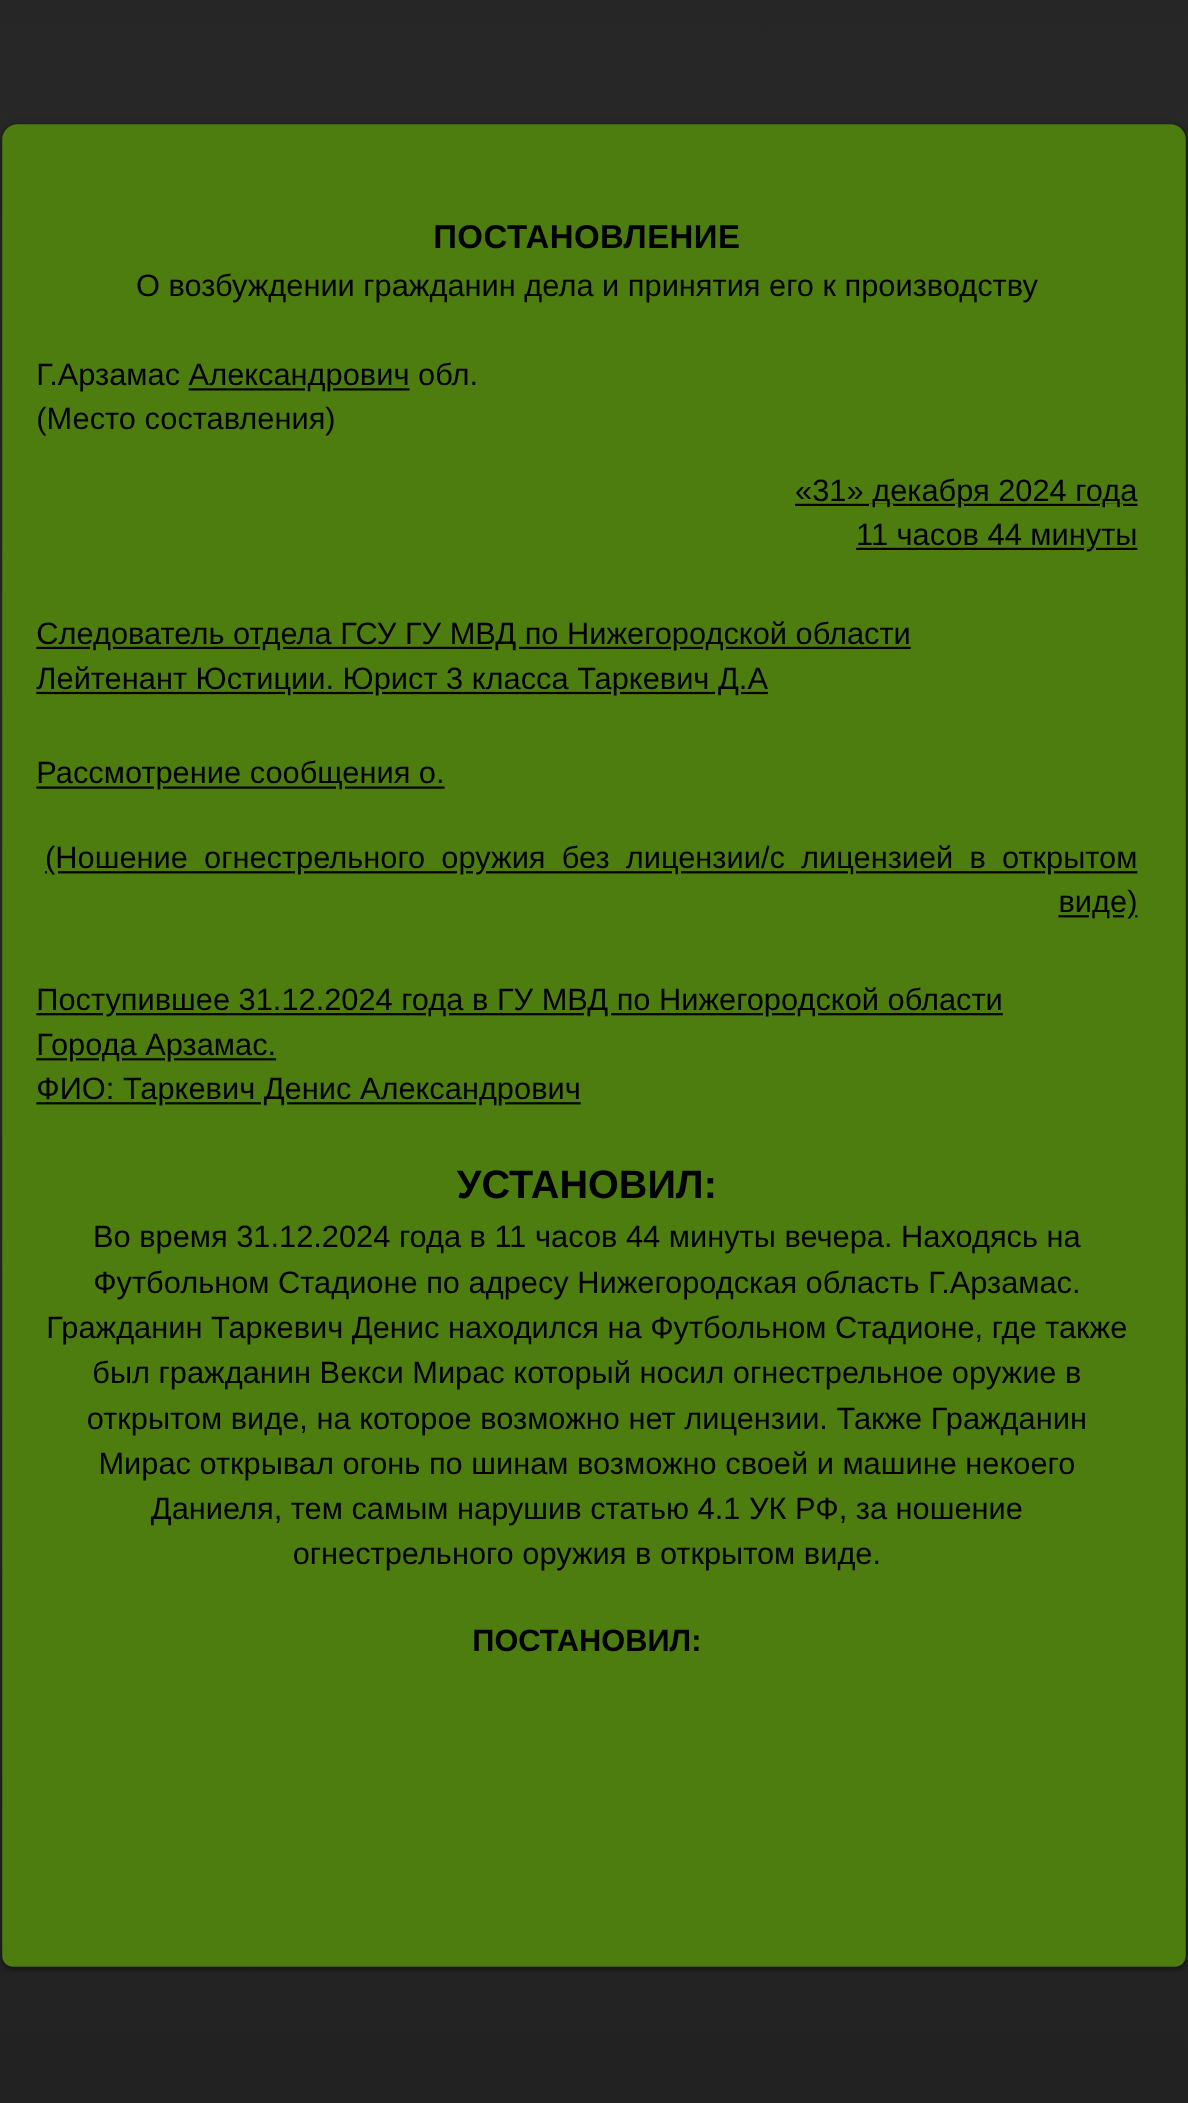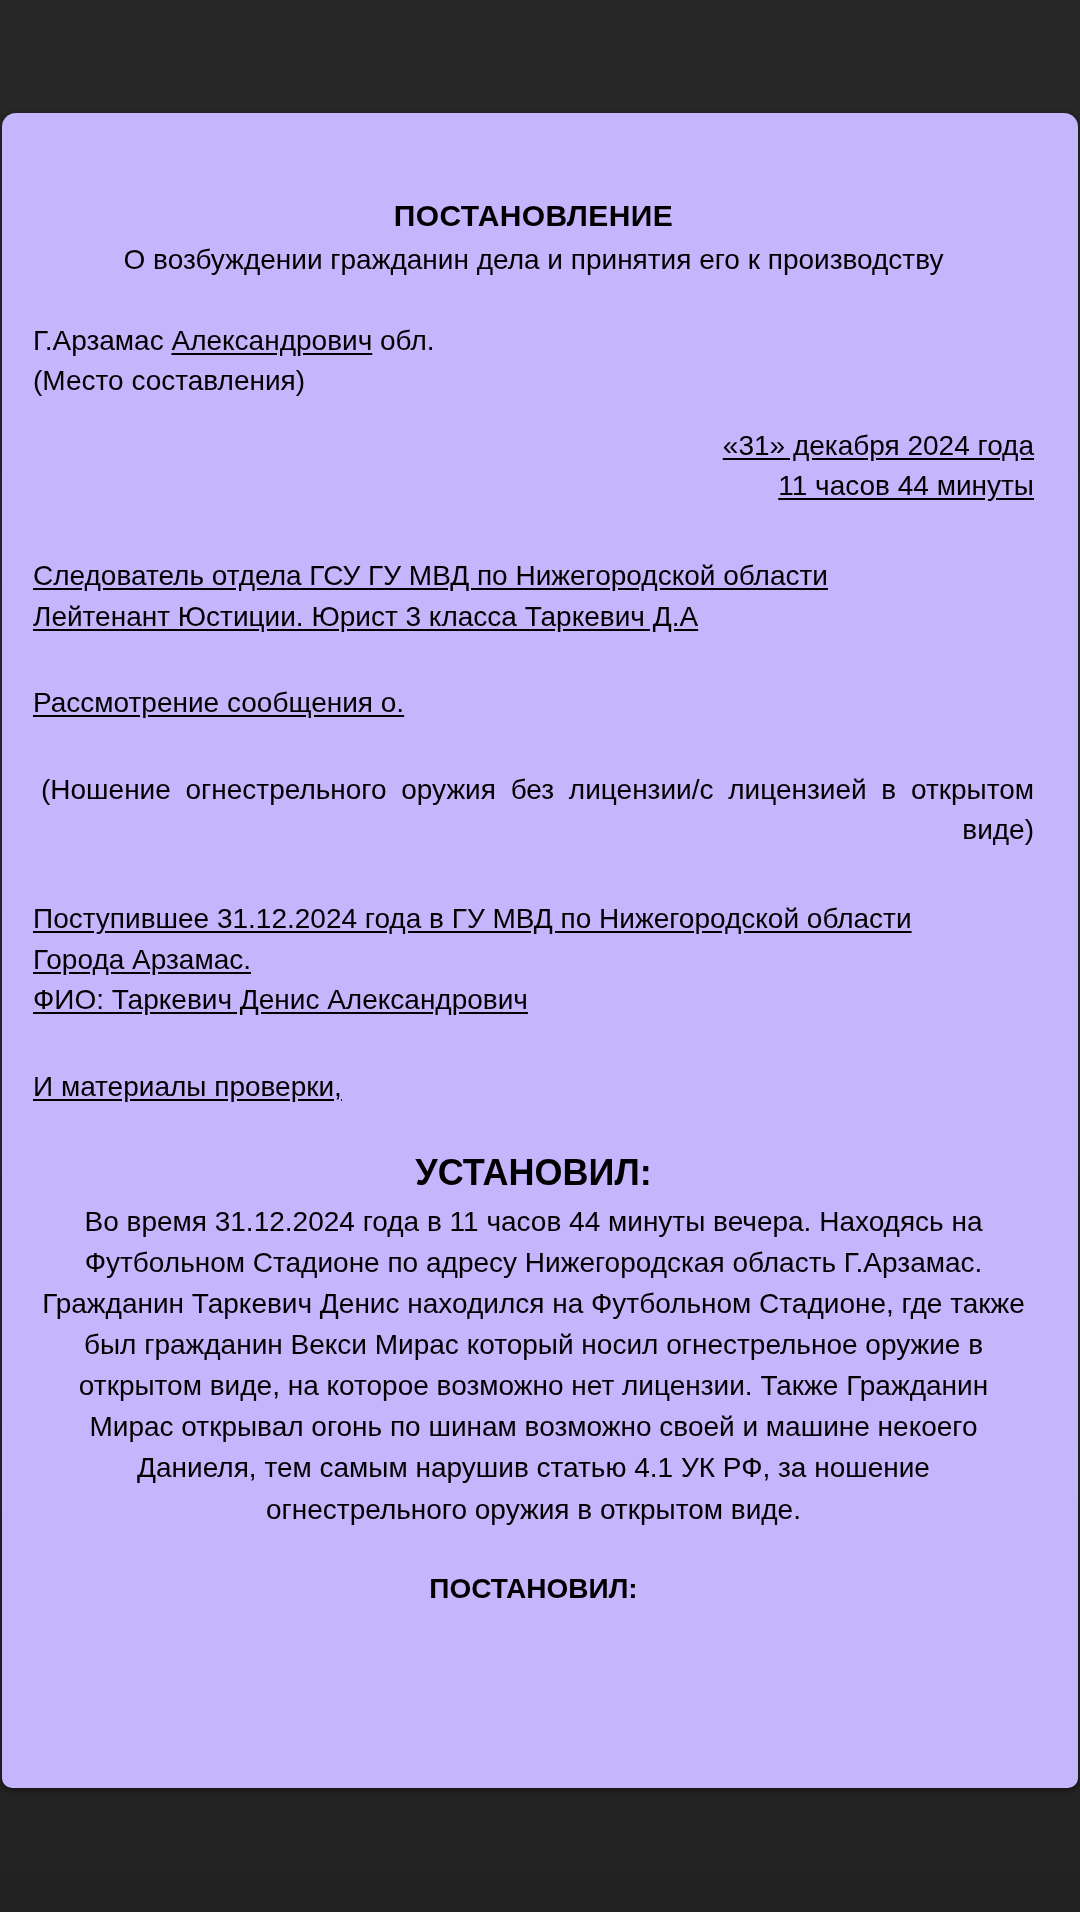--- a/index.html
+++ b/index.html
@@ -23,21 +23,21 @@
     background: linear-gradient(180deg, #262626 0%, #2e2e2e 35%, #2c2c2c 60%, #222222 100%);
   }
 
   
   .document-sheet {
     position: absolute;
     left: 2px;
     top: 113px;
     width: 1076px;
     height: 1675px;
-    background: #c4b5fd;
+    background: #4d7c0f;
     border-radius: 14px 14px 10px 10px;
     box-shadow: 0 2px 6px rgba(0,0,0,0.55);
     overflow: hidden;
   }
 
   .page-inner {
     position: absolute;
     left: 31px;
     top: 0;
     width: 1001px;
@@ -97,26 +97,27 @@
     line-height: 1.45;
   }
   .block-review .line {
     text-decoration: underline;
     text-underline-offset: 3px;
     display: block;
     width: fit-content;
   }
 
   .block-charge {
-    margin-top: 46px;
+    margin-top: 36px;
     margin-left: 8px;
     font-size: 28px;
     line-height: 1.45;
     text-align: justify;
     text-align-last: right;
+    text-decoration: underline;
     text-underline-offset: 3px;
   }
 
   .block-received {
     margin-top: 48px;
     font-size: 28px;
     line-height: 1.45;
   }
   .block-received .line {
     text-decoration: underline;
@@ -215,23 +216,20 @@
     </div>
 
     <div class="block-charge">(Ношение огнестрельного оружия без лицензии/с лицензией в открытом виде)</div>
 
     <div class="block-received">
       <span class="line">Поступившее 31.12.2024 года в ГУ МВД по Нижегородской области</span>
       <span class="line">Города Арзамас.</span>
       <span class="line">ФИО: Таркевич Денис Александрович</span>
     </div>
 
-    <div class="block-materials">
-      <span class="line">И материалы проверки,</span>
-    </div>
 
     <div class="section-heading">УСТАНОВИЛ:</div>
     <div class="findings-body">Во время 31.12.2024 года в 11 часов 44 минуты вечера. Находясь на Футбольном Стадионе по адресу Нижегородская область Г.Арзамас. Гражданин Таркевич Денис находился на Футбольном Стадионе, где также был гражданин Векси Мирас который носил огнестрельное оружие в открытом виде, на которое возможно нет лицензии. Также Гражданин Мирас открывал огонь по шинам возможно своей и машине некоего Даниеля, тем самым нарушив статью 4.1 УК РФ, за ношение огнестрельного оружия в открытом виде.</div>
 
     <div class="resolution-heading">ПОСТАНОВИЛ:</div>
 
   </div>
 </div>
 
 </body></html>

